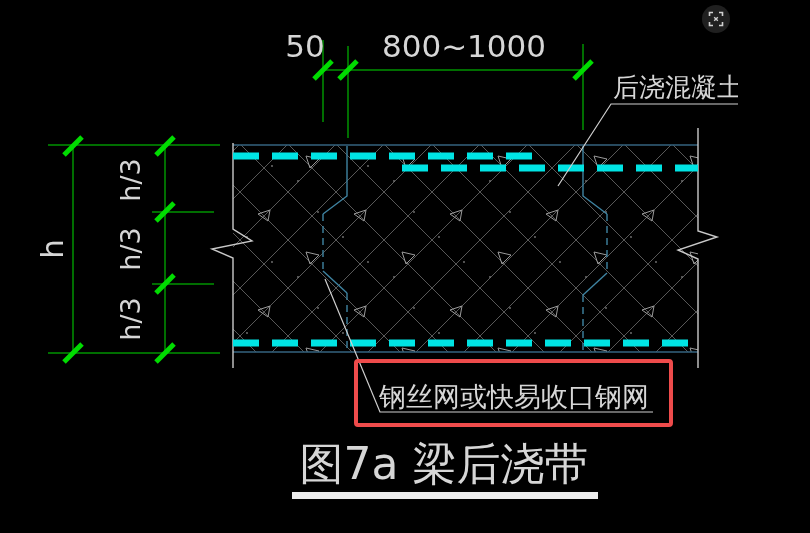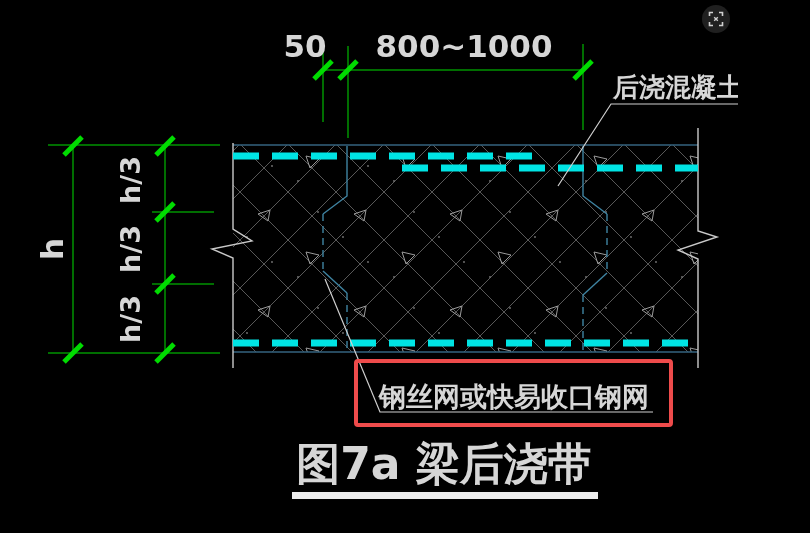--- a/index.html
+++ b/index.html
@@ -1,17 +1,17 @@
 <!DOCTYPE html>
 <html><head>
 <meta charset="utf-8">
 <style>
   html,body{margin:0;padding:0;background:#000;}
   #stage{position:relative;width:738px;height:533px;background:#000;overflow:hidden;
-         font-family:"DejaVu Sans",sans-serif;font-weight:bold;}
+         font-family:"DejaVu Sans",sans-serif;}
   svg text{font-family:"DejaVu Sans","Liberation Sans",sans-serif;}
   .t31{font-size:31px;}
   .t26{font-size:26px;}
   .t27{font-size:27px;}
   .t44{font-size:44px;}
   .trot{font-size:27px;}
   .troth{font-size:31px;}
   .thin{stroke-width:1;fill:none;}
   .tick{stroke-width:5;stroke-linecap:butt;}
   .mesh{stroke-width:7;stroke-dasharray:26 13;fill:none;}

